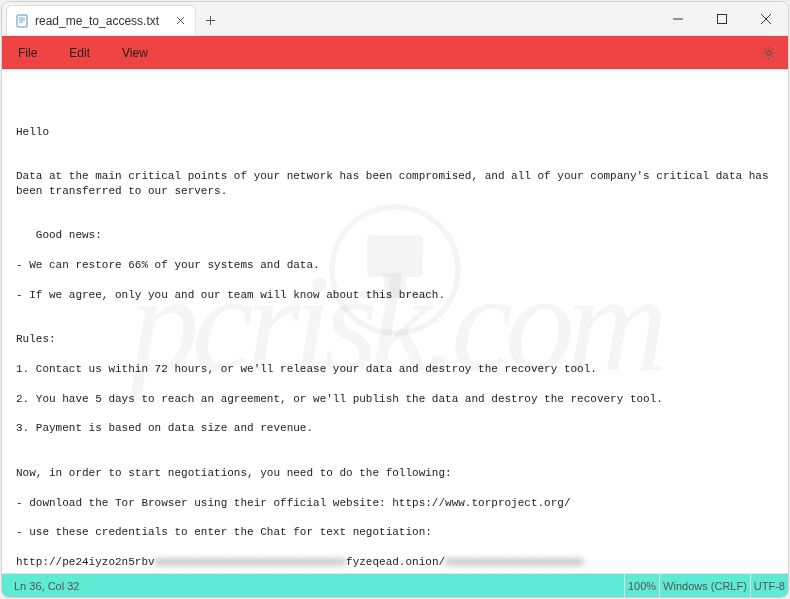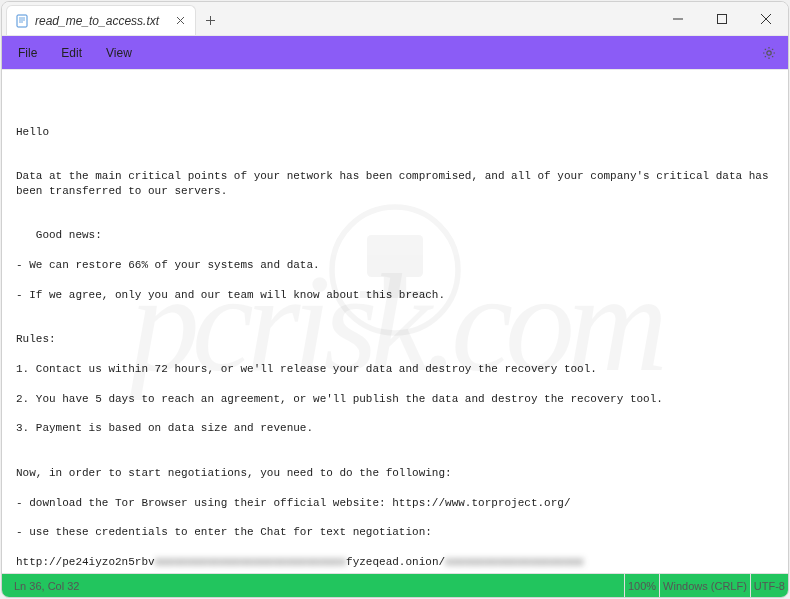--- a/index.html
+++ b/index.html
@@ -28,21 +28,20 @@
   align-items: stretch;
   height: 34px;
   background: #f4f4f4;
   border-bottom: 1px solid #e8e8e8;
 }
 .tab-area {
   display: flex;
   align-items: flex-end;
   padding-left: 4px;
   padding-top: 4px;
-  font-style: italic;
 }
 .tab {
   display: flex;
   align-items: center;
   background: #fff;
   border: 1px solid #e0e0e0;
   border-bottom: none;
   border-radius: 6px 6px 0 0;
   height: 30px;
   padding: 0 8px;
@@ -90,23 +89,24 @@
   display: flex;
   align-items: center;
   justify-content: center;
   color: #333;
   cursor: pointer;
 }
 .menubar {
   display: flex;
   align-items: center;
   height: 34px;
-  background: #8b5cf6;
+  background: #ef4444;
   border-bottom: 1px solid #e8e8e8;
   padding: 0 4px;
+  gap: 8px;
 }
 .menu-item {
   padding: 6px 12px;
   font-size: 12px;
   color: #222;
   cursor: pointer;
   border-radius: 3px;
 }
 .menu-spacer { flex: 1; }
 .settings-btn {
@@ -127,21 +127,21 @@
   line-height: 1.35;
   color: #222;
   overflow: hidden;
   white-space: pre-wrap;
   position: relative;
 }
 .statusbar {
   display: flex;
   align-items: center;
   height: 24px;
-  background: #22c55e;
+  background: #5eead4;
   border-top: 1px solid #e0e0e0;
   font-size: 11px;
   color: #555;
 }
 .status-left {
   padding: 0 12px;
   flex: 1;
 }
 .status-cell {
   padding: 0 3px;

